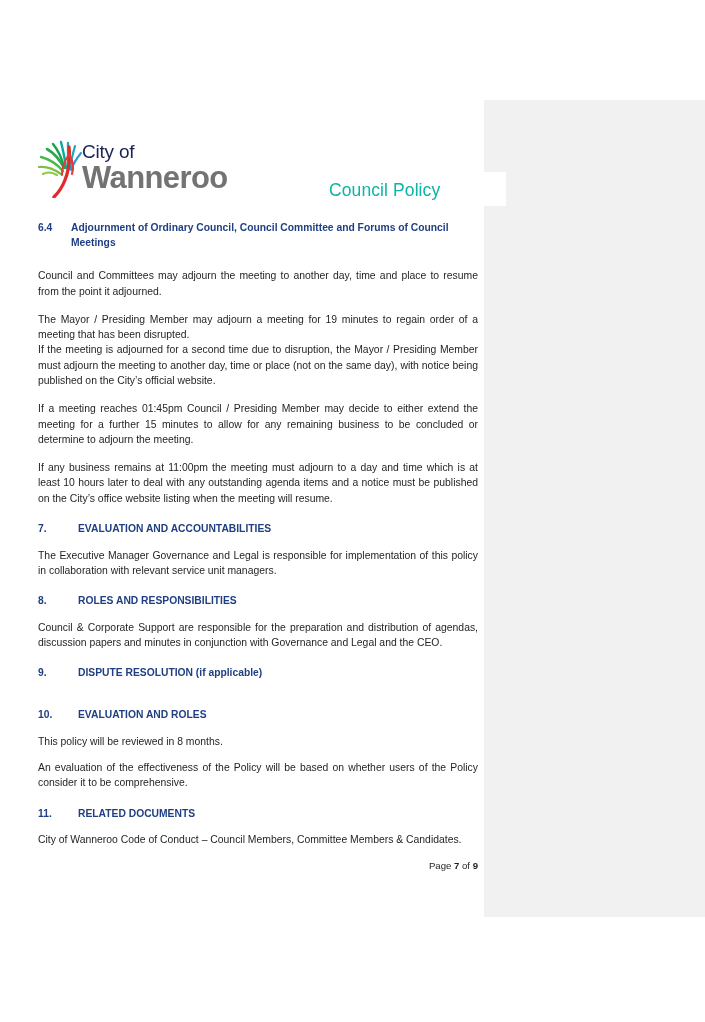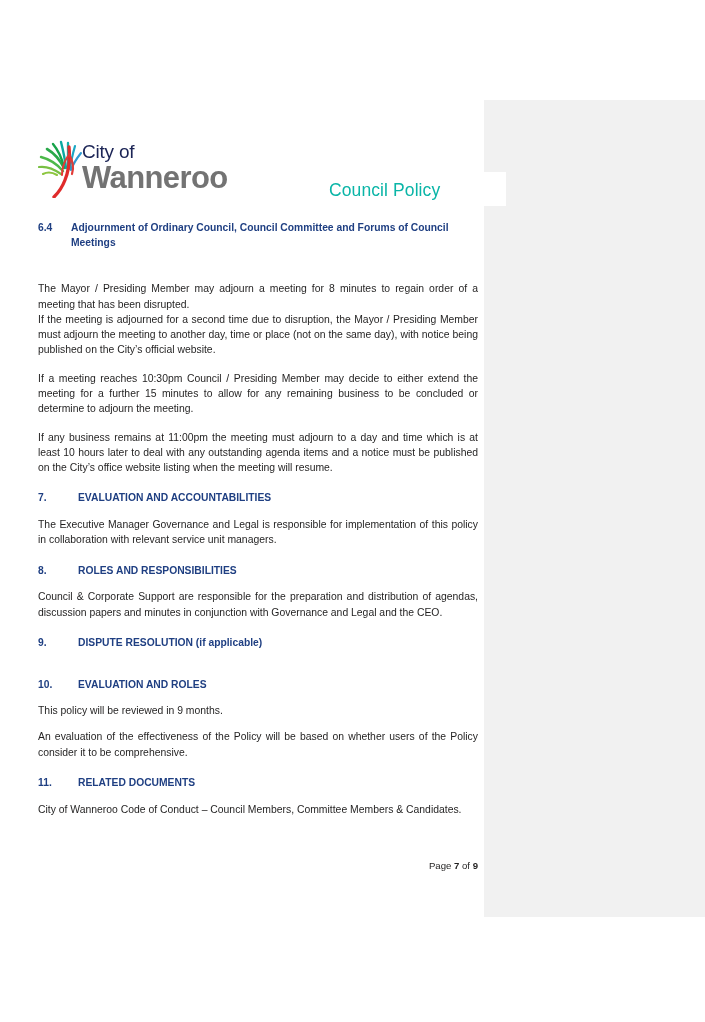--- a/index.html
+++ b/index.html
@@ -187,25 +187,26 @@
     <div id="header-title">Council Policy</div>
   </div>
 
   <div id="doc-body">
 
     <div class="sec-heading lvl2">
       <span class="num">6.4</span>
       <span class="txt">Adjournment of Ordinary Council, Council Committee and Forums of Council Meetings</span>
     </div>
     <div class="sp-18"></div>
+    <p class="para">Council and Committees may adjourn the meeting to another day, time and place to resume from the point it adjourned.</p>
     <div class="sp-13"></div>
-    <p class="para">The Mayor / Presiding Member may adjourn a meeting for 8 minutes to regain order of a meeting that has been disrupted.</p>
+    <p class="para">The Mayor / Presiding Member may adjourn a meeting for 19 minutes to regain order of a meeting that has been disrupted.</p>
     <p class="para">If the meeting is adjourned for a second time due to disruption, the Mayor / Presiding Member must adjourn the meeting to another day, time or place (not on the same day), with notice being published on the City’s official website.</p>
     <div class="sp-13"></div>
-    <p class="para">If a meeting reaches 10:30pm Council / Presiding Member may decide to either extend the meeting for a further 15 minutes to allow for any remaining business to be concluded or determine to adjourn the meeting.</p>
+    <p class="para">If a meeting reaches 01:45pm Council / Presiding Member may decide to either extend the meeting for a further 15 minutes to allow for any remaining business to be concluded or determine to adjourn the meeting.</p>
     <div class="sp-13"></div>
     <p class="para">If any business remains at 11:00pm the meeting must adjourn to a day and time which is at least 10 hours later to deal with any outstanding agenda items and a notice must be published on the City’s office website listing when the meeting will resume.</p>
 
     <div class="sp-16"></div>
     <div class="sec-heading lvl1">
       <span class="num">7.</span>
       <span class="txt">EVALUATION AND ACCOUNTABILITIES</span>
     </div>
     <div class="sp-11"></div>
     <p class="para">The Executive Manager Governance and Legal is responsible for implementation of this policy in collaboration with relevant service unit managers.</p>
@@ -224,21 +225,21 @@
       <span class="txt">DISPUTE RESOLUTION (if applicable)</span>
     </div>
     <div class="sp-11"></div>
 
     <div class="sp-16"></div>
     <div class="sec-heading lvl1">
       <span class="num">10.</span>
       <span class="txt">EVALUATION AND ROLES</span>
     </div>
     <div class="sp-11"></div>
-    <p class="para noj">This policy will be reviewed in 9 months.</p>
+    <p class="para noj">This policy will be reviewed in 8 months.</p>
     <div class="sp-11"></div>
     <p class="para">An evaluation of the effectiveness of the Policy will be based on whether users of the Policy consider it to be comprehensive.</p>
 
     <div class="sp-16"></div>
     <div class="sec-heading lvl1">
       <span class="num">11.</span>
       <span class="txt">RELATED DOCUMENTS</span>
     </div>
     <div class="sp-11"></div>
     <p class="para noj">City of Wanneroo Code of Conduct – Council Members, Committee Members &amp; Candidates.</p>

